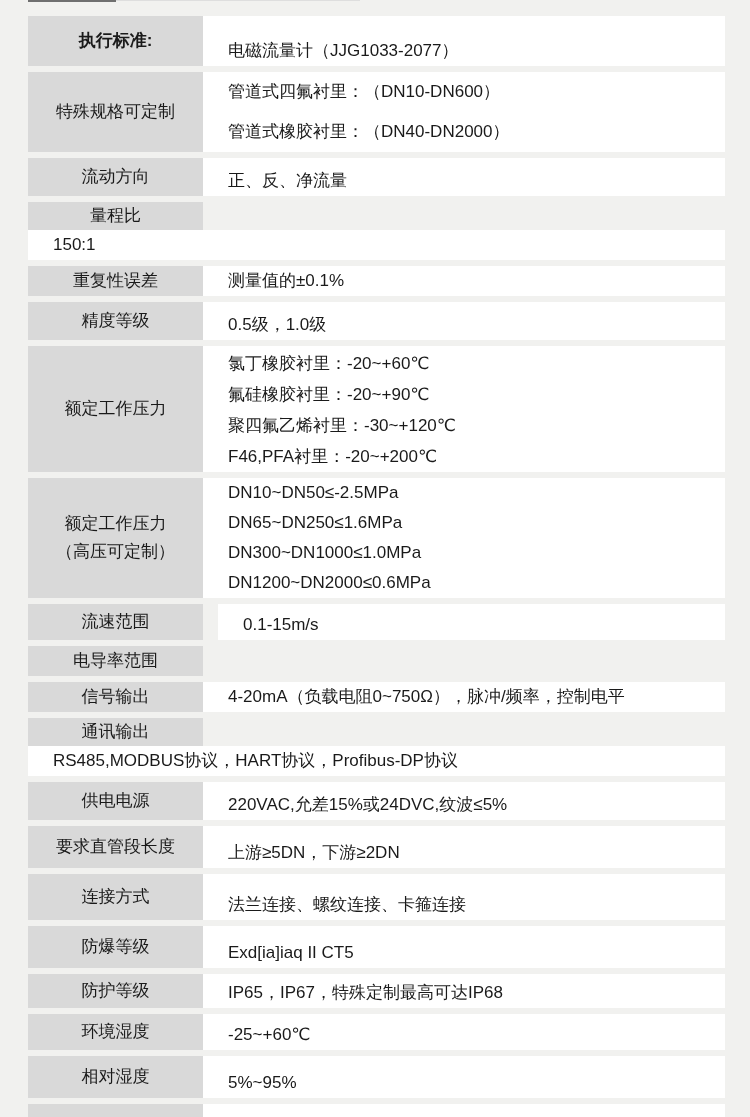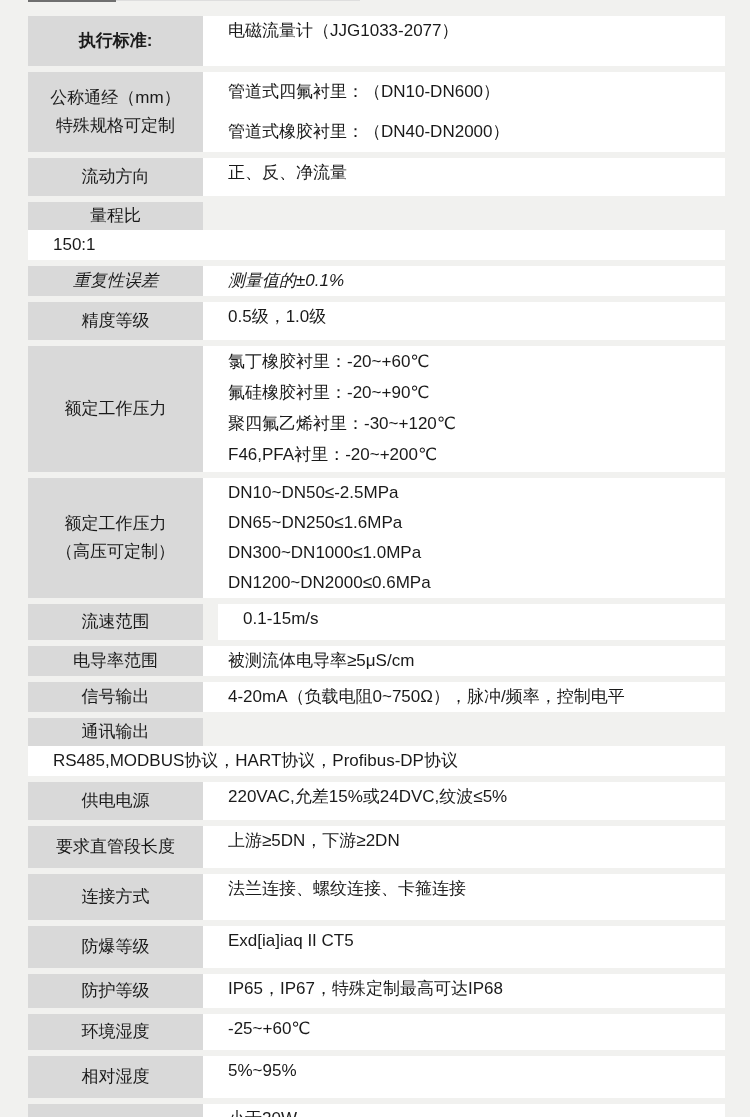--- a/index.html
+++ b/index.html
@@ -37,21 +37,21 @@
     align-items:center;justify-content:center;
     text-align:center;
     font-size:17px;
     font-weight:500;
     line-height:28px;
   }
   .value-cell{
     flex:1;
     background:var(--value-bg);
     display:flex;flex-direction:column;
-    justify-content:flex-start;
+    justify-content:flex-end;
     padding-left:25px;
     font-size:17px;
     line-height:30px;
   }
   .row.bold-label .label-cell{font-weight:700;}
   .line{white-space:nowrap;}
   .partial-row{height:40px;}
 </style>
 </head>
 <body>
@@ -64,21 +64,20 @@
     <div class="label-cell">
         <div class="line">执行标准:</div>
       </div>
     <div class="value-cell">
         <div class="line">电磁流量计（JJG1033-2077）</div>
       </div>
   </div>
 
   <div class="row" style="min-height: 80px;">
     <div class="label-cell">
-        <div class="line">公称通经（mm）</div>
         <div class="line">特殊规格可定制</div>
       </div>
     <div class="value-cell" style="line-height: 40px;">
         <div class="line">管道式四氟衬里：（DN10-DN600）</div>
         <div class="line">管道式橡胶衬里：（DN40-DN2000）</div>
       </div>
   </div>
 
   <div class="row" style="min-height: 38px;">
     <div class="label-cell">
@@ -91,21 +90,21 @@
 
   <div class="row" style="min-height: 40px; flex-direction: column;">
     <div class="label-cell">
         <div class="line">量程比</div>
       </div>
     <div class="value-cell">
         <div class="line">150:1</div>
       </div>
   </div>
 
-  <div class="row" style="min-height: 28px; font-style: italic;">
+  <div class="row" style="min-height: 28px;">
     <div class="label-cell">
         <div class="line">重复性误差</div>
       </div>
     <div class="value-cell">
         <div class="line">测量值的±0.1%</div>
       </div>
   </div>
 
   <div class="row" style="min-height: 38px;">
     <div class="label-cell">
@@ -147,23 +146,20 @@
       </div>
     <div class="value-cell">
         <div class="line">0.1-15m/s</div>
       </div>
   </div>
 
   <div class="row" style="min-height: 30px;">
     <div class="label-cell">
         <div class="line">电导率范围</div>
       </div>
-    <div class="value-cell">
-        <div class="line">被测流体电导率≥5μS/cm</div>
-      </div>
   </div>
 
   <div class="row" style="min-height: 30px;">
     <div class="label-cell">
         <div class="line">信号输出</div>
       </div>
     <div class="value-cell">
         <div class="line">4-20mA（负载电阻0~750Ω），脉冲/频率，控制电平</div>
       </div>
   </div>

